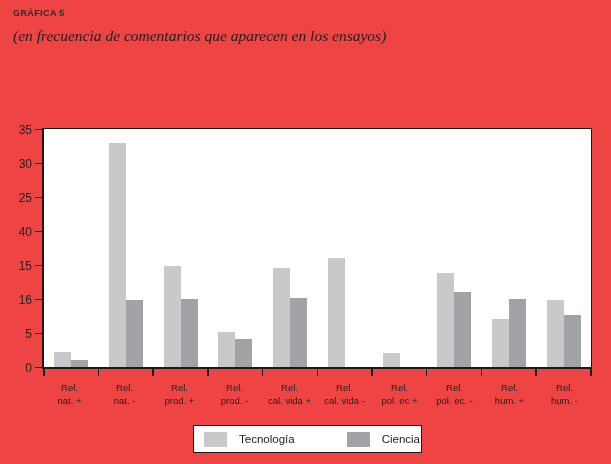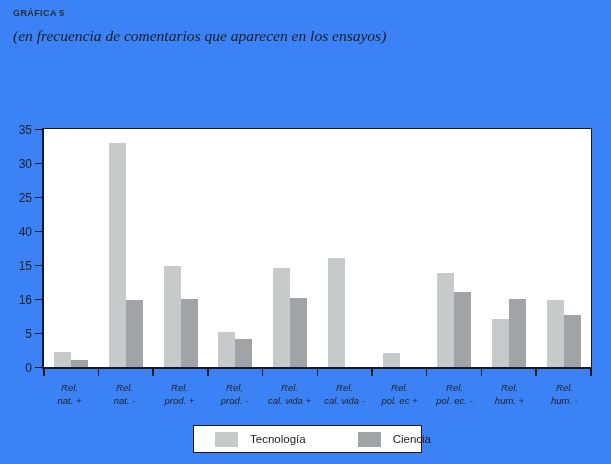--- a/index.html
+++ b/index.html
@@ -1,18 +1,18 @@
 <!DOCTYPE html>
 <html><head>
 <meta charset="utf-8">
 <style>
   * { margin:0; padding:0; box-sizing:border-box; }
   html,body { background:#ffffff; }
   .page {
-    position:relative; width:611px; height:464px; background:#3b82f6;
+    position:relative; width:611px; height:464px; background:#ef4444;
     font-family:"Liberation Sans", sans-serif; color:#1c1c1c; overflow:hidden;
   }
   .chart-label {
     position:absolute; left:13px; top:8px;
     font-size:9px; font-weight:600; letter-spacing:0.4px; color:#2e2e2e;
   }
   .title-lines {
     position:absolute; left:13px; top:24px; width:585px;
     font-family:"Liberation Serif", serif; font-style:italic;
     font-size:15.5px; line-height:23.5px; color:#1d1d1d;
@@ -34,21 +34,20 @@
   }
   .bar-group {
     position:absolute; bottom:0; height:100%; width:10%;
     display:flex; align-items:flex-end; justify-content:center;
   }
   .bar { width:17px; }
   .xlabel {
     position:absolute; top:254px; width:10%;
     text-align:center; font-size:9.5px; line-height:12.5px; color:#222;
     white-space:pre-line;
-    font-style:italic;
   }
   .xlabels-wrap { position:absolute; left:42px; top:128px; width:550px; }
   .legend {
     position:absolute; left:193px; top:425px; width:229px; height:28px;
     border:1.3px solid #1a1a1a; background:#ffffff;
     display:flex; align-items:center;
   }
   .legend-item { display:flex; align-items:center; }
   .legend-swatch { width:23px; height:15px; margin-right:12px; }
   .legend-label { font-size:11.5px; color:#1c1c1c; }
@@ -151,21 +150,21 @@
 pol. ec +</div>
       <div class="xlabel" style="left: 70%;">Rel.
 pol. ec. -</div>
       <div class="xlabel" style="left: 80%;">Rel.
 hum. +</div>
       <div class="xlabel" style="left: 90%;">Rel.
 hum. -</div>
     </div>
 
   <div class="legend" id="legend">
-      <div class="legend-item" style="margin-left: 21px;">
+      <div class="legend-item" style="margin-left: 10px;">
         <div class="legend-swatch" style="background: rgb(199, 201, 203);"></div>
         <div class="legend-label">Tecnología</div>
       </div>
       <div class="legend-item" style="margin-left: 52px;">
         <div class="legend-swatch" style="background: rgb(161, 163, 167);"></div>
         <div class="legend-label">Ciencia</div>
       </div>
     </div>
 
 </div>

